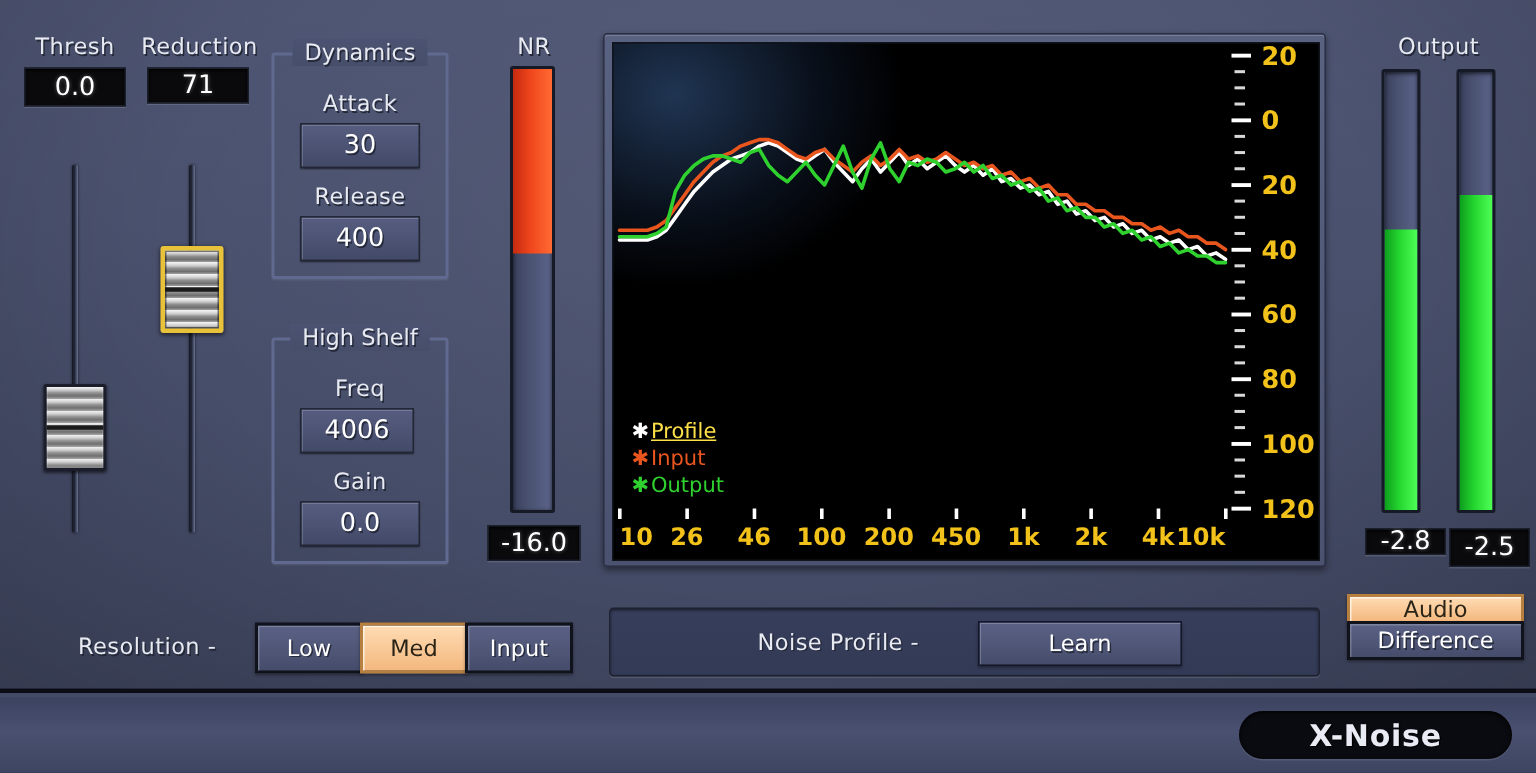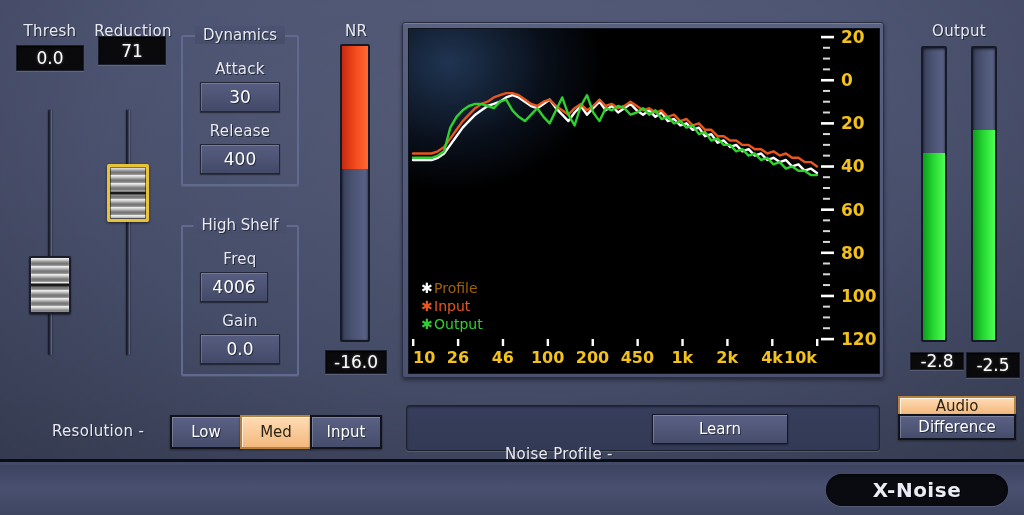--- a/index.html
+++ b/index.html
@@ -166,63 +166,63 @@
     <div style="position:absolute;left:14px;top:22px;width:72px;text-align:center;" class="lbl">Thresh</div>
     <div class="lcd" style="left:16px;top:45px;width:68px;height:26px;position:absolute;">0.0</div>
     <div class="slidertrack" style="left:48px;top:110px;height:245px;"></div>
     <div style="position:absolute;left:50px;top:110px;width:0;height:245px;">
       <div class="handle plain" id="thr-handle" style="top: 145.86px;">
         <div class="midline"></div>
       </div>
     </div>
 
     <div style="position:absolute;left:86px;top:22px;width:94px;text-align:center;" class="lbl">Reduction</div>
-    <div class="lcd" style="left:98px;top:36px;width:68px;height:29px;position:absolute;">71</div>
+    <div class="lcd" style="left:98px;top:45px;width:68px;height:24px;position:absolute;">71</div>
     <div class="slidertrack" style="left:126px;top:110px;height:245px;"></div>
     <div style="position:absolute;left:128px;top:110px;width:0;height:245px;">
       <div class="handle sel" id="red-handle" style="top: 54.23px;">
         <div class="midline"></div>
       </div>
     </div>
 
     <div class="group" style="left:181px;top:26px;width:118px;height:160px;">
       <div class="gbox"></div>
       <div class="gtitle">Dynamics</div>
       <div class="lbl" style="position:absolute;left:0;top:34px;width:118px;text-align:center;">Attack</div>
       <div class="field" style="position:absolute;left:19px;top:56px;width:80px;height:30px;">30</div>
       <div class="lbl" style="position:absolute;left:0;top:96px;width:118px;text-align:center;">Release</div>
       <div class="field" style="position:absolute;left:19px;top:118px;width:80px;height:30px;">400</div>
     </div>
 
     <div class="group" style="left:181px;top:216px;width:118px;height:160px;">
       <div class="gbox"></div>
       <div class="gtitle">High Shelf</div>
       <div class="lbl" style="position:absolute;left:0;top:34px;width:118px;text-align:center;">Freq</div>
-      <div class="field" style="position:absolute;left:19px;top:56px;width:68px;height:30px;">4006</div>
+      <div class="field" style="position:absolute;left:19px;top:56px;width:76px;height:30px;">4006</div>
       <div class="lbl" style="position:absolute;left:0;top:96px;width:118px;text-align:center;">Gain</div>
       <div class="field" style="position:absolute;left:19px;top:118px;width:80px;height:30px;">0.0</div>
     </div>
 
     <div class="lbl" style="position:absolute;left:325px;top:22px;width:62px;text-align:center;">NR</div>
     <div class="metertrough" style="left:340px;top:44px;width:30px;height:298px;">
       <div class="meterfill-red" id="nr-fill" style="height: 42%;"></div>
     </div>
     <div class="lcd" style="position:absolute;left:325px;top:350px;width:62px;height:24px;">-16.0</div>
 
     <div id="graphwrap" style="left:402px;top:22px;width:482px;height:356px;">
       <div id="graph" style="left:5px;top:5px;width:472px;height:346px;">
         <div class="glow"></div>
         <svg id="plot" width="472" height="346" viewBox="0 0 472 346" style="position:absolute;left:0;top:0;">
             <path d="M4.0,131.0 L10.2,131.0 L16.4,131.0 L22.6,131.0 L28.9,128.8 L35.1,124.5 L41.3,115.9 L47.5,107.2 L53.7,98.6 L59.9,92.1 L66.2,85.7 L72.4,81.3 L78.6,77.0 L84.8,74.9 L91.0,72.7 L97.2,68.4 L103.4,66.2 L109.7,68.4 L115.9,72.7 L122.1,77.0 L128.3,79.2 L134.5,74.9 L140.7,70.6 L147.0,79.2 L153.2,85.7 L159.4,92.1 L165.6,83.5 L171.8,77.0 L178.0,85.7 L184.2,79.2 L190.5,72.7 L196.7,81.3 L202.9,77.0 L209.1,83.5 L215.3,79.2 L221.5,74.9 L227.8,81.3 L234.0,85.7 L240.2,81.3 L246.4,87.8 L252.6,83.5 L258.8,92.1 L265.0,90.0 L271.3,96.4 L277.5,94.3 L283.7,100.8 L289.9,98.6 L296.1,107.2 L302.3,105.1 L308.6,113.7 L314.8,111.5 L321.0,118.0 L327.2,115.9 L333.4,122.3 L339.6,120.2 L345.8,126.6 L352.1,124.5 L358.3,131.0 L364.5,128.8 L370.7,133.1 L376.9,131.0 L383.1,137.4 L389.4,135.3 L395.6,141.7 L401.8,139.6 L408.0,143.9" fill="none" stroke="#ffffff" stroke-width="2.4" stroke-linejoin="round" stroke-linecap="round"></path>
             <path d="M4.0,124.5 L10.2,124.5 L16.4,124.5 L22.6,124.5 L28.9,122.3 L35.1,118.0 L41.3,109.4 L47.5,100.8 L53.7,92.1 L59.9,85.7 L66.2,79.2 L72.4,74.9 L78.6,72.7 L84.8,68.4 L91.0,66.2 L97.2,64.1 L103.4,64.1 L109.7,66.2 L115.9,70.6 L122.1,74.9 L128.3,77.0 L134.5,72.7 L140.7,70.6 L147.0,77.0 L153.2,81.3 L159.4,85.7 L165.6,79.2 L171.8,74.9 L178.0,81.3 L184.2,77.0 L190.5,70.6 L196.7,77.0 L202.9,74.9 L209.1,79.2 L215.3,77.0 L221.5,72.7 L227.8,77.0 L234.0,81.3 L240.2,79.2 L246.4,83.5 L252.6,81.3 L258.8,87.8 L265.0,85.7 L271.3,92.1 L277.5,90.0 L283.7,96.4 L289.9,94.3 L296.1,100.8 L302.3,100.8 L308.6,107.2 L314.8,107.2 L321.0,111.5 L327.2,111.5 L333.4,115.9 L339.6,115.9 L345.8,120.2 L352.1,120.2 L358.3,124.5 L364.5,122.3 L370.7,126.6 L376.9,124.5 L383.1,128.8 L389.4,128.8 L395.6,133.1 L401.8,133.1 L408.0,137.4" fill="none" stroke="#e8561e" stroke-width="2.4" stroke-linejoin="round" stroke-linecap="round"></path>
             <path d="M4.0,128.8 L10.2,128.8 L16.4,128.8 L22.6,128.8 L28.9,126.6 L35.1,122.3 L41.3,98.6 L47.5,87.8 L53.7,81.3 L59.9,77.0 L66.2,74.9 L72.4,74.9 L78.6,77.0 L84.8,79.2 L91.0,72.7 L97.2,70.6 L103.4,81.3 L109.7,87.8 L115.9,92.1 L122.1,85.7 L128.3,79.2 L134.5,87.8 L140.7,94.3 L147.0,81.3 L153.2,68.4 L159.4,85.7 L165.6,96.4 L171.8,77.0 L178.0,66.2 L184.2,83.5 L190.5,92.1 L196.7,79.2 L202.9,81.3 L209.1,77.0 L215.3,79.2 L221.5,85.7 L227.8,83.5 L234.0,79.2 L240.2,85.7 L246.4,81.3 L252.6,90.0 L258.8,87.8 L265.0,94.3 L271.3,92.1 L277.5,98.6 L283.7,96.4 L289.9,105.1 L296.1,102.9 L302.3,111.5 L308.6,109.4 L314.8,115.9 L321.0,115.9 L327.2,122.3 L333.4,120.2 L339.6,126.6 L345.8,124.5 L352.1,131.0 L358.3,128.8 L364.5,135.3 L370.7,133.1 L376.9,139.6 L383.1,137.4 L389.4,141.7 L395.6,141.7 L401.8,146.1 L408.0,146.1" fill="none" stroke="#2fd12f" stroke-width="2.4" stroke-linejoin="round" stroke-linecap="round"></path>
           </svg>
         <div class="legend" style="left:12px;top:250px;">
           <div>
-            <span class="star" style="color:#ffffff;">✱</span><span style="color:#a16207;">Profile</span>
+            <span class="star" style="color:#ffffff;">✱</span><span style="color:#fde047;text-decoration:underline;">Profile</span>
           </div>
           <div>
             <span class="star" style="color:#e8561e;">✱</span><span style="color:#e8561e;">Input</span>
           </div>
           <div>
             <span class="star" style="color:#2fd12f;">✱</span><span style="color:#2fd12f;">Output</span>
           </div>
         </div>
         <svg id="yaxis" width="60" height="346" viewBox="0 0 60 346" style="position:absolute;right:0;top:0;">
             <rect x="2" y="6.8" width="13" height="2.6" fill="#ffffff"></rect>
@@ -299,21 +299,21 @@
     <div class="lcd" style="position:absolute;left:966px;top:352px;width:54px;height:26px;">-2.5</div>
 
     <div class="lbl" style="position:absolute;left:52px;top:422px;">Resolution -</div>
     <div style="position:absolute;left:170px;top:415px;height:32px;display:flex;">
       <div class="btn" style="width:72px;height:34px;">Low</div>
       <div class="btn active" style="width:72px;height:34px;margin-left:-2px;">Med</div>
       <div class="btn" style="width:72px;height:34px;margin-left:-2px;">Input</div>
     </div>
 
     <div class="darkpanel" style="left:406px;top:405px;width:474px;height:46px;">
-      <div class="lbl" style="position:absolute;left:98px;top:13px;margin-top:26px;">Noise Profile -</div>
+      <div class="lbl" style="position:absolute;left:98px;top:13px;">Noise Profile -</div>
       <div class="btn" style="position:absolute;left:245px;top:8px;width:136px;height:30px;border:1px solid #14182a;">Learn</div>
     </div>
 
     <div style="position:absolute;left:898px;top:396px;width:118px;">
       <div class="btn active" style="width:118px;height:20px;">Audio</div>
       <div class="btn" style="width:118px;height:26px;margin-top:-2px;">Difference</div>
     </div>
   </div>
 
   <div id="bottom">

